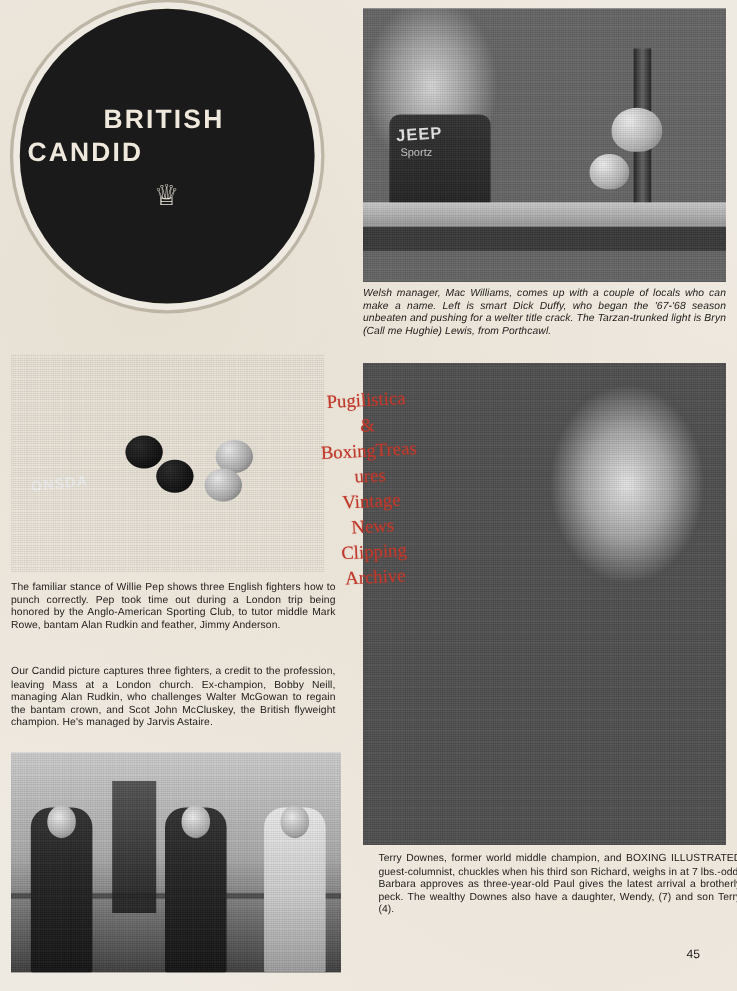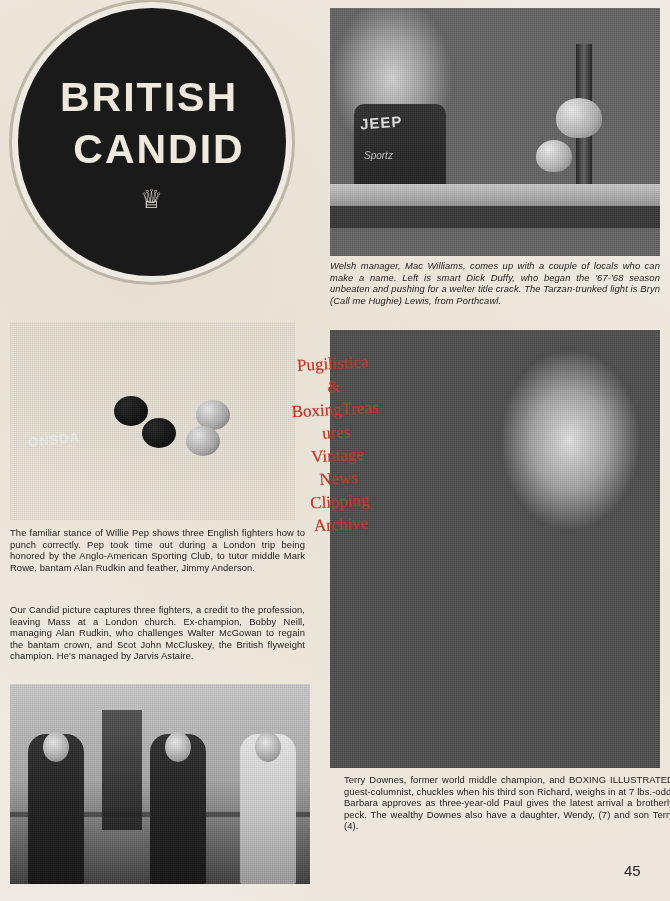--- a/index.html
+++ b/index.html
@@ -35,27 +35,27 @@
     box-shadow: 0 0 0 6px #efeae1, 0 0 0 9px #bdb5a6;
     display: flex;
     flex-direction: column;
     align-items: center;
     justify-content: center;
   }
   .roundel .line {
     color: #efe9dd;
     font-weight: bold;
     letter-spacing: 2px;
-    font-size: 41px;
+    font-size: 24px;
     line-height: 1.26;
     text-align: center;
     width: 100%;
   }
   .roundel .l1 { text-align: center; padding-right: 6px; }
-  .roundel .l2 { text-align: center; padding-left: 14px; }
+  .roundel .l2 { text-align: left; padding-left: 14px; }
   .roundel .l3 { text-align: center; padding-left: 26px; }
   .crown {
     margin-top: 10px;
     color: #efe9dd;
     font-size: 26px;
     line-height: 1;
     letter-spacing: 1px;
   }
 
   
@@ -104,21 +104,21 @@
     background: linear-gradient(180deg,#3a3631,#2a2723);
     border-radius: 10px 10px 0 0;
   }
   #photo-gym .jeep-text {
     position:absolute; left: 6px; top: 10px; color: #e6dfd2;
     font-size: 15px; font-weight: bold; letter-spacing: 1px; transform: rotate(-4deg);
     font-family: "Liberation Sans", sans-serif;
   }
   #photo-gym .jeep-text2 {
     position:absolute; left: 10px; top: 30px; color: #cdc5b6;
-    font-size: 10px; font-style: italic; margin-top: 16px;
+    font-size: 10px; 
   }
 
   
   #photo-pep {
     left: 10px; top: 322px; width: 285px; height: 198px;
     background:
       radial-gradient(ellipse 50px 60px at 70px 70px, #ded8cc 0%, #a49d90 55%, #5d574e 100%),
       radial-gradient(ellipse 42px 55px at 160px 52px, #cfc8bb 0%, #8d8markets 60%, #4a453f 100%),
       radial-gradient(ellipse 52px 72px at 232px 74px, #d6cfc3 0%, #8f8a7e 60%, #3f3a34 100%),
       linear-gradient(180deg, #7a7369 0%, #5b554c 40%, #413c35 80%, #2e2a25 100%);
@@ -204,21 +204,21 @@
     text-shadow: 0 0 1px rgba(192,57,43,.6);
     pointer-events: none;
     transform: rotate(-3deg);
   }
   .watermark span { display: block; }
 
   
   #page-number {
     position: absolute;
     left: 624px; top: 862px;
-    font-size: 15px;
+    font-size: 11px;
     color: #1d1b18;
     font-family: "Liberation Sans", sans-serif;
   }
 </style>
 </head>
 <body>
 
 <div class="page">
 
   <div class="roundel">

